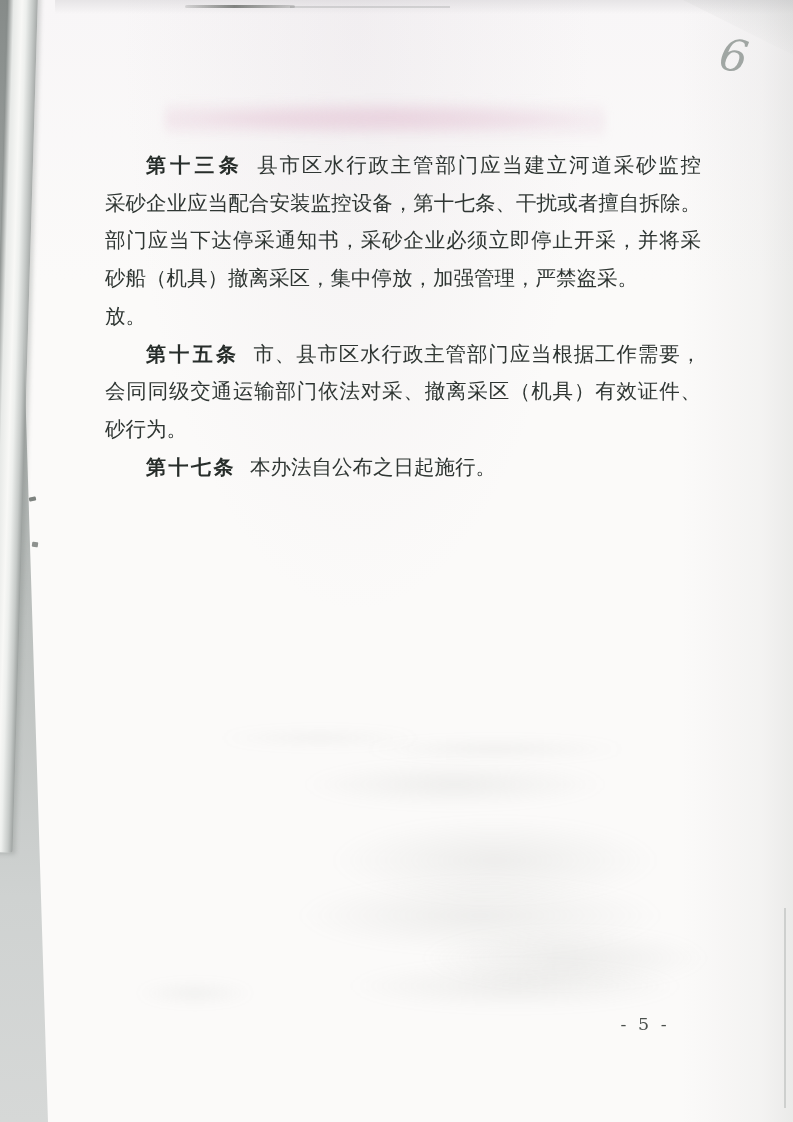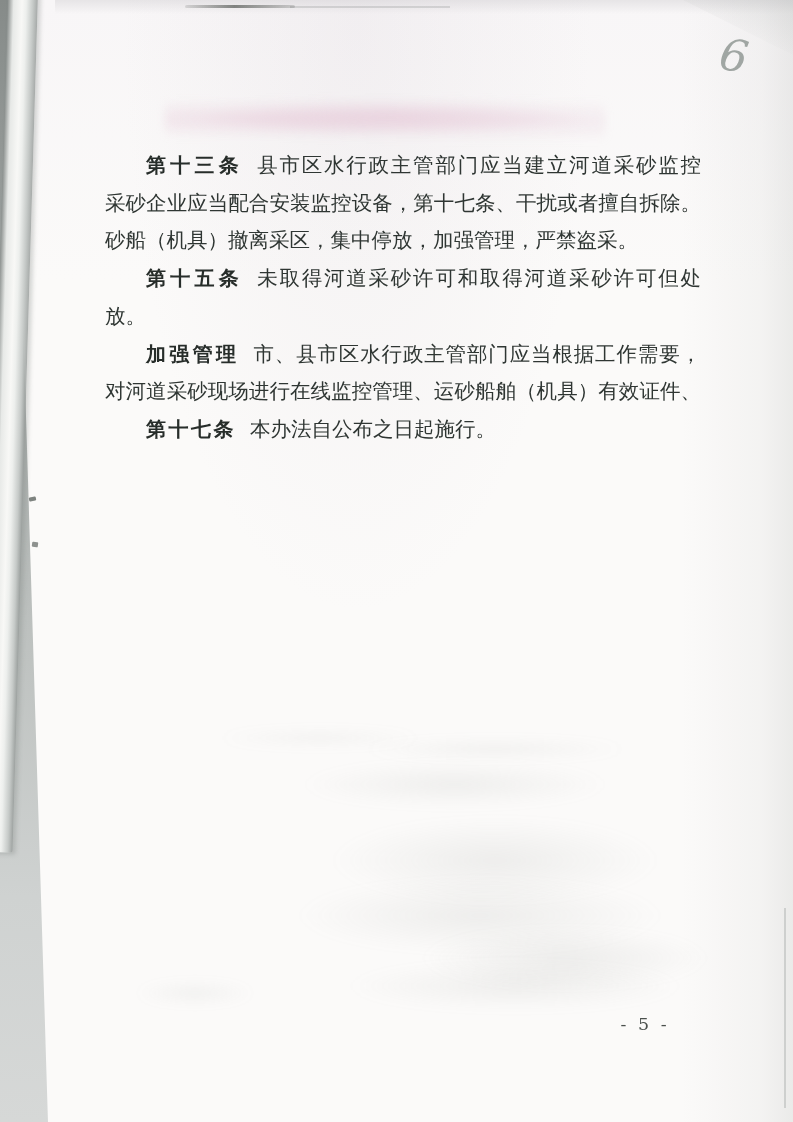--- a/index.html
+++ b/index.html
@@ -138,31 +138,32 @@
   <div class="handwritten">6</div>
 
   <div class="textblock">
 
     <div class="article">
       <div class="line first"><span class="artnum">第十三条</span><span>县市区水行政主管部门应当建立河道采砂监控</span></div>
       <div class="line">采砂企业应当配合安装监控设备，第十七条、干扰或者擅自拆除。</div>
     </div>
 
     <div class="article">
+      <div class="line">部门应当下达停采通知书，采砂企业必须立即停止开采，并将采</div>
       <div class="line end">砂船（机具）撤离采区，集中停放，加强管理，严禁盗采。</div>
     </div>
 
     <div class="article">
-      <div class="line first"><span class="artnum">第十五条</span><span>未取得河道采砂许可和取得河道采砂许可但处</span></div>
       <div class="line end">放。</div>
     </div>
 
     <div class="article">
-      <div class="line first"><span class="artnum">加强管理</span><span>市、县市区水行政主管部门应当根据工作需要，</span></div>
-      <div class="line">对河道采砂现场进行在线监控管理、运砂船舶（机具）有效证件、</div>
+      <div class="line first"><span class="artnum">第十五条</span><span>市、县市区水行政主管部门应当根据工作需要，</span></div>
+      <div class="line">会同同级交通运输部门依法对采、撤离采区（机具）有效证件、</div>
+      <div class="line end">砂行为。</div>
     </div>
 
     <div class="article">
       <div class="line first end"><span class="artnum">第十七条</span><span>本办法自公布之日起施行。</span></div>
     </div>
 
   </div>
 
   <div class="page-number">- 5 -</div>
 

